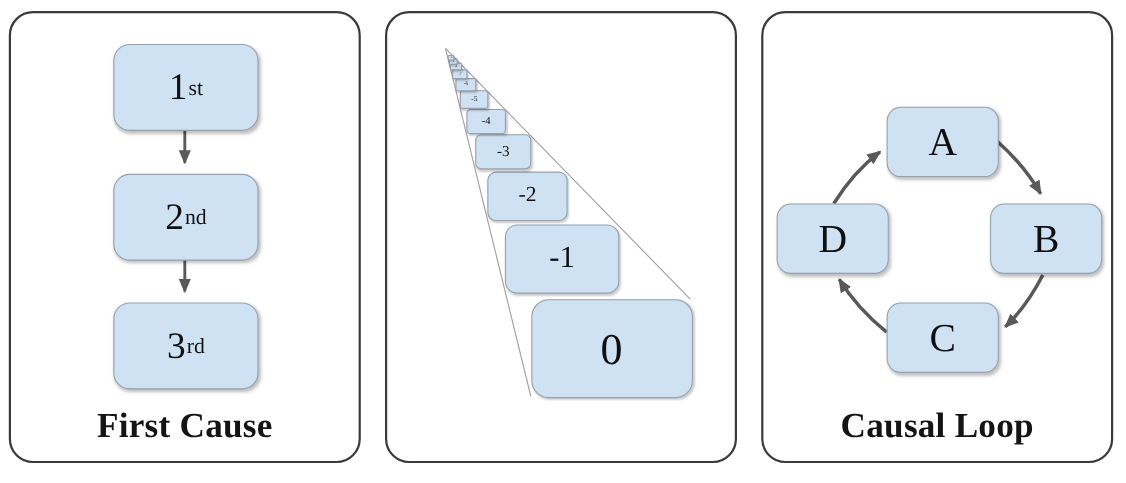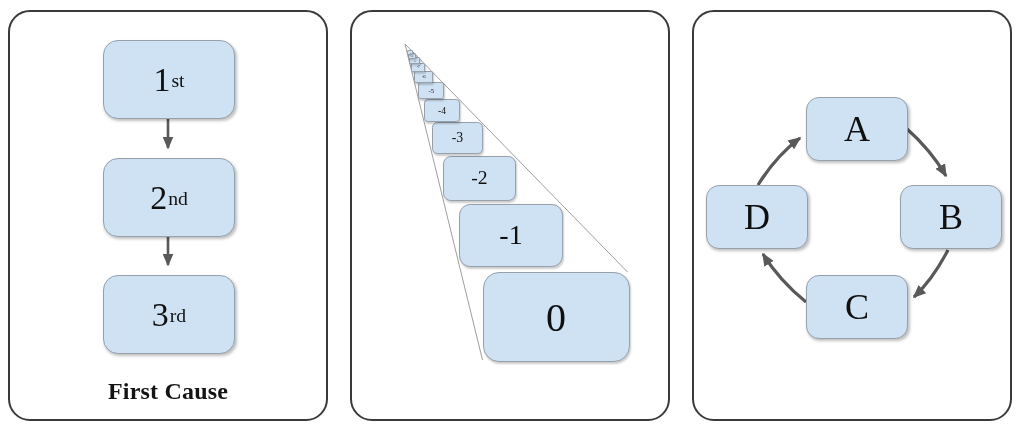--- a/index.html
+++ b/index.html
@@ -81,21 +81,21 @@
   #cl-box-b { left: 206px; top: 173px; }
   #cl-box-c { left: 112px; top: 263px; }
   #cl-box-d { left: 12px;  top: 173px; }
 
   .title {
     position: absolute;
     left: 0; right: 0;
     bottom: 14px;
     text-align: center;
     font-weight: 700;
-    font-size: 24px;
+    font-size: 32px;
     letter-spacing: 0.2px;
     color: var(--text, #141414);
   }
 </style>
 </head>
 <body>
 
 <div id="canvas">
 
   <section class="panel" id="panel-first-cause">
@@ -161,15 +161,16 @@
     <div class="node cl-box" id="cl-box-b">
       <span>B</span>
     </div>
     <div class="node cl-box" id="cl-box-c">
       <span>C</span>
     </div>
     <div class="node cl-box" id="cl-box-d">
       <span>D</span>
     </div>
 
+    <div class="title">Causal Loop</div>
   </section>
 
 </div>
 
 </body></html>

